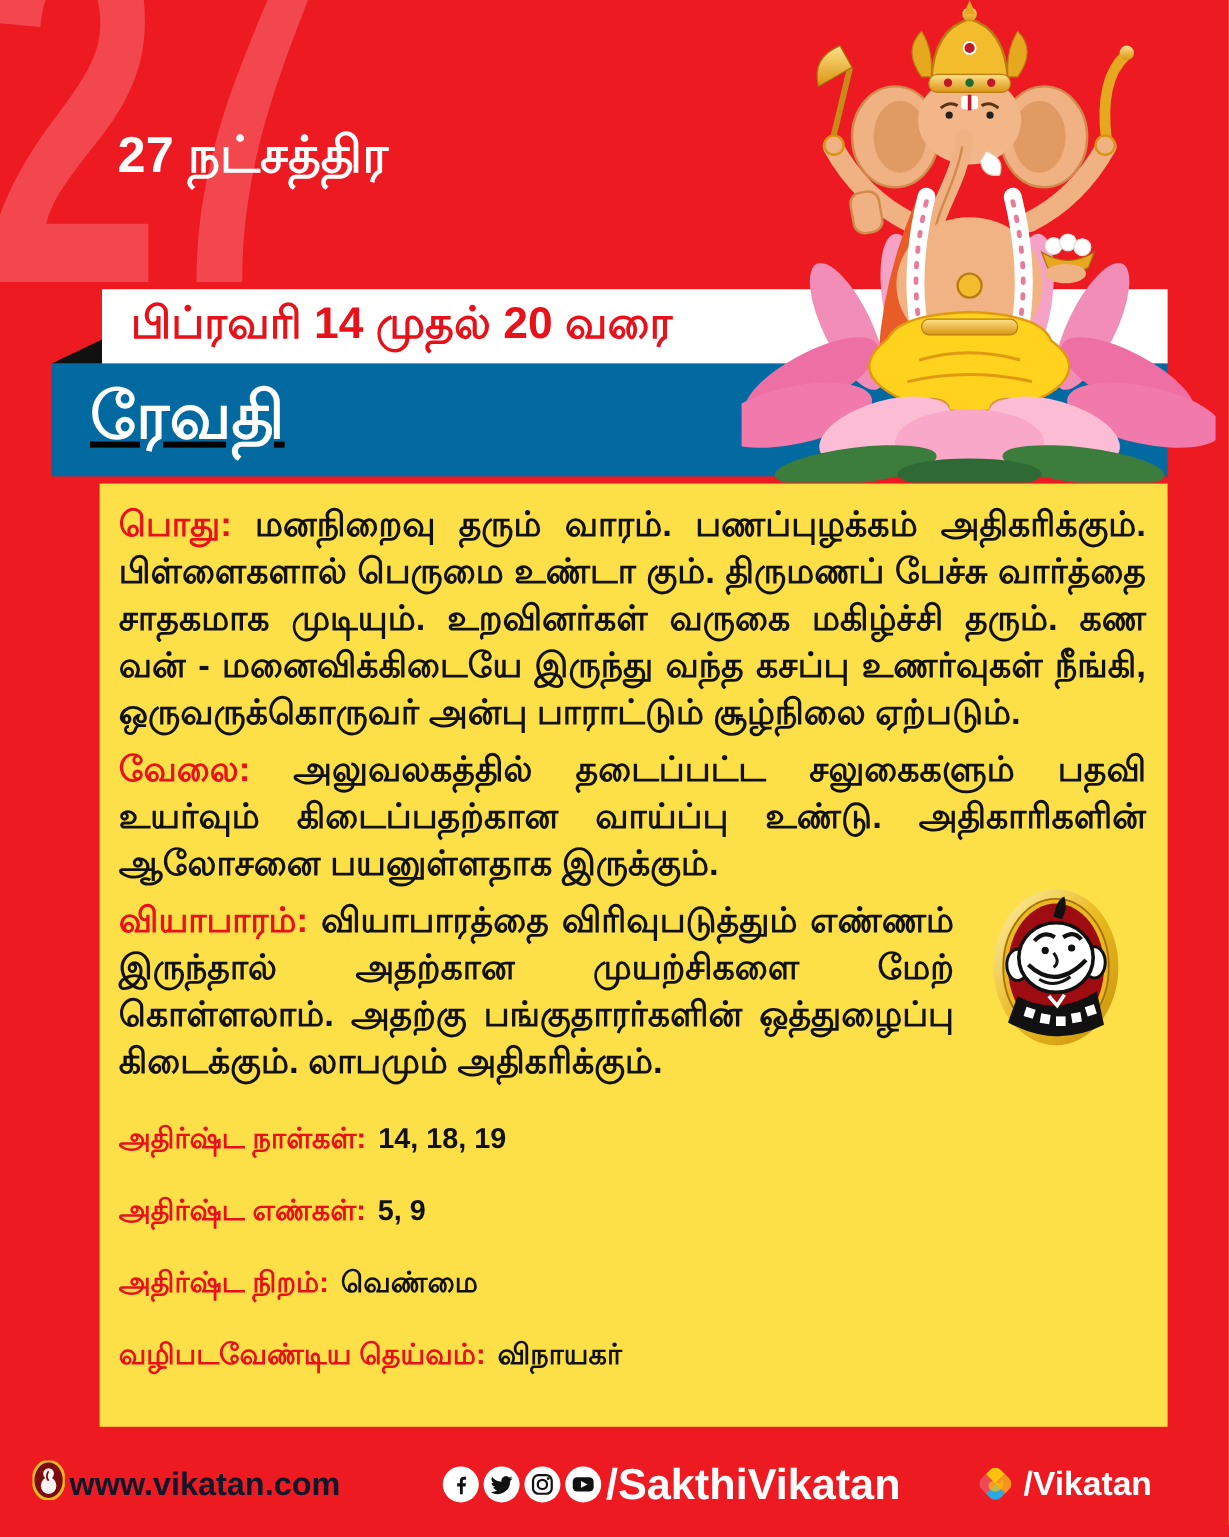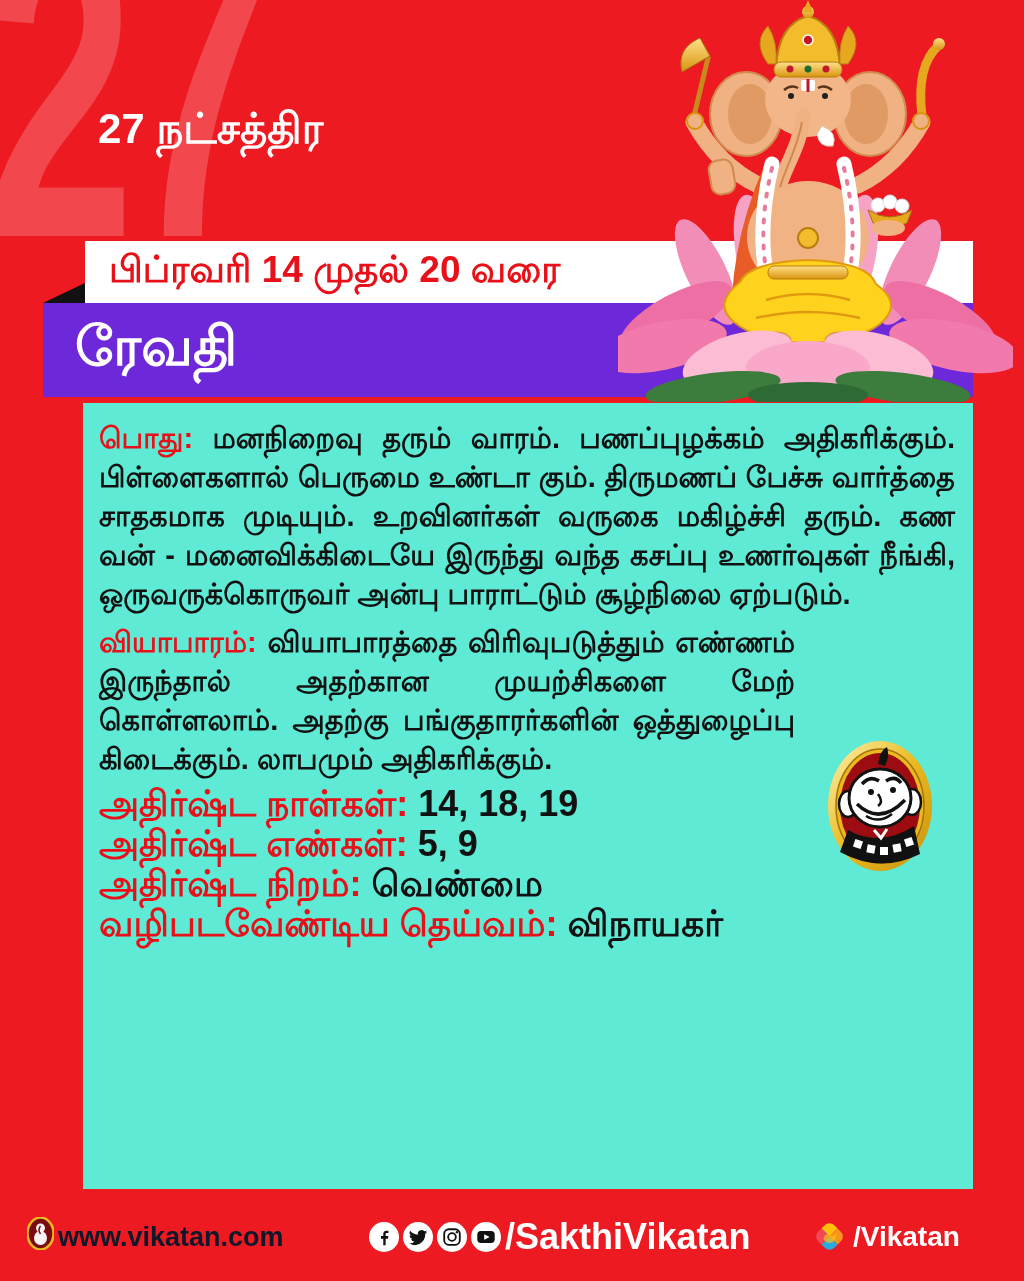--- a/index.html
+++ b/index.html
@@ -32,40 +32,40 @@
     color:#e8111a;font-weight:800;font-size:37px;padding-left:24px;white-space:nowrap;
   }
   .banner-fold{
     position:absolute;left:43px;top:283px;z-index:2;
     width:0;height:0;border-style:solid;
     border-width:0 0 20px 42px;border-color:transparent transparent #111111 transparent;
   }
   
   .star-band{
     position:absolute;left:43px;top:303px;width:930px;height:94px;z-index:2;
-    background:#6d28d9;display:flex;align-items:center;
+    background:#0369a1;display:flex;align-items:center;text-decoration:underline;
   }
   .star-band .star-name{
     color:#ffffff;font-weight:800;font-size:54px;padding-left:32px;
   }
   
   .card{
     position:absolute;left:83px;top:403px;width:890px;height:786px;z-index:2;
-    background:#5eead4;box-sizing:border-box;
+    background:#fde047;box-sizing:border-box;
     padding:16px 18px 0 16px;
   }
   .card p{
     margin:0 0 9px 0;
     font-size:29px;font-weight:700;line-height:39px;color:#111111;
     text-align:justify;
   }
   .card p.wrap-mascot{padding-right:160px;}
   .sec-label{color:#e8111a;font-weight:800;}
   .lucky-row{
-    font-size:36px;font-weight:700;line-height:30px;margin-top:10px;
+    font-size:24px;font-weight:700;line-height:30px;margin-top:30px;
     white-space:nowrap;
   }
   .lucky-row .sec-label{margin-right:10px;}
   .lucky-row .lucky-value{color:#111111;}
   
   .deity{position:absolute;left:618px;top:0;width:395px;height:402px;z-index:3;}
   
   .mascot{position:absolute;left:826px;top:740px;width:108px;height:133px;z-index:5;}
   
   .footer-emblem{position:absolute;left:27px;top:1217px;width:27px;height:33px;z-index:3;}
@@ -209,20 +209,21 @@
     <ellipse cx="260" cy="360" rx="57" ry="26" fill="#fbbcd4" transform="rotate(16 260 360)"></ellipse>
     <ellipse cx="190" cy="369" rx="62" ry="28" fill="#f9a8c9"></ellipse>
     <ellipse cx="95" cy="388" rx="68" ry="15" fill="#3c7c3c" transform="rotate(-7 95 388)"></ellipse>
     <ellipse cx="285" cy="388" rx="68" ry="15" fill="#3c7c3c" transform="rotate(7 285 388)"></ellipse>
     <ellipse cx="190" cy="395" rx="60" ry="13" fill="#2e6b34"></ellipse>
   </g>
 </svg>
 
 <div class="card">
   <p><span class="sec-label">பொது:</span><span> மனநிறைவு தரும் வாரம். பணப்புழக்கம் அதிகரிக்கும். பிள்ளைகளால் பெருமை உண்டா கும். திருமணப் பேச்சு வார்த்தை சாதகமாக முடியும். உறவினர்கள் வருகை மகிழ்ச்சி தரும். கண வன் - மனைவிக்கிடையே இருந்து வந்த கசப்பு உணர்வுகள் நீங்கி, ஒருவருக்கொருவர் அன்பு பாராட்டும் சூழ்நிலை ஏற்படும்.</span></p>
+  <p><span class="sec-label">வேலை:</span><span> அலுவலகத்தில் தடைப்பட்ட சலுகைகளும் பதவி உயர்வும் கிடைப்பதற்கான வாய்ப்பு உண்டு. அதிகாரிகளின் ஆலோசனை பயனுள்ளதாக இருக்கும்.</span></p>
   <p class="wrap-mascot"><span class="sec-label">வியாபாரம்:</span><span> வியாபாரத்தை விரிவுபடுத்தும் எண்ணம் இருந்தால் அதற்கான முயற்சிகளை மேற் கொள்ளலாம். அதற்கு பங்குதாரர்களின் ஒத்துழைப்பு கிடைக்கும். லாபமும் அதிகரிக்கும்.</span></p>
 
   <div class="lucky-row"><span class="sec-label">அதிர்ஷ்ட நாள்கள்:</span><span class="lucky-value">14, 18, 19</span></div>
   <div class="lucky-row"><span class="sec-label">அதிர்ஷ்ட எண்கள்:</span><span class="lucky-value">5, 9</span></div>
   <div class="lucky-row"><span class="sec-label">அதிர்ஷ்ட நிறம்:</span><span class="lucky-value">வெண்மை</span></div>
   <div class="lucky-row"><span class="sec-label">வழிபடவேண்டிய தெய்வம்:</span><span class="lucky-value">விநாயகர்</span></div>
 </div>
 
 <svg class="mascot" viewBox="0 0 108 133" aria-hidden="true">
   <defs>

